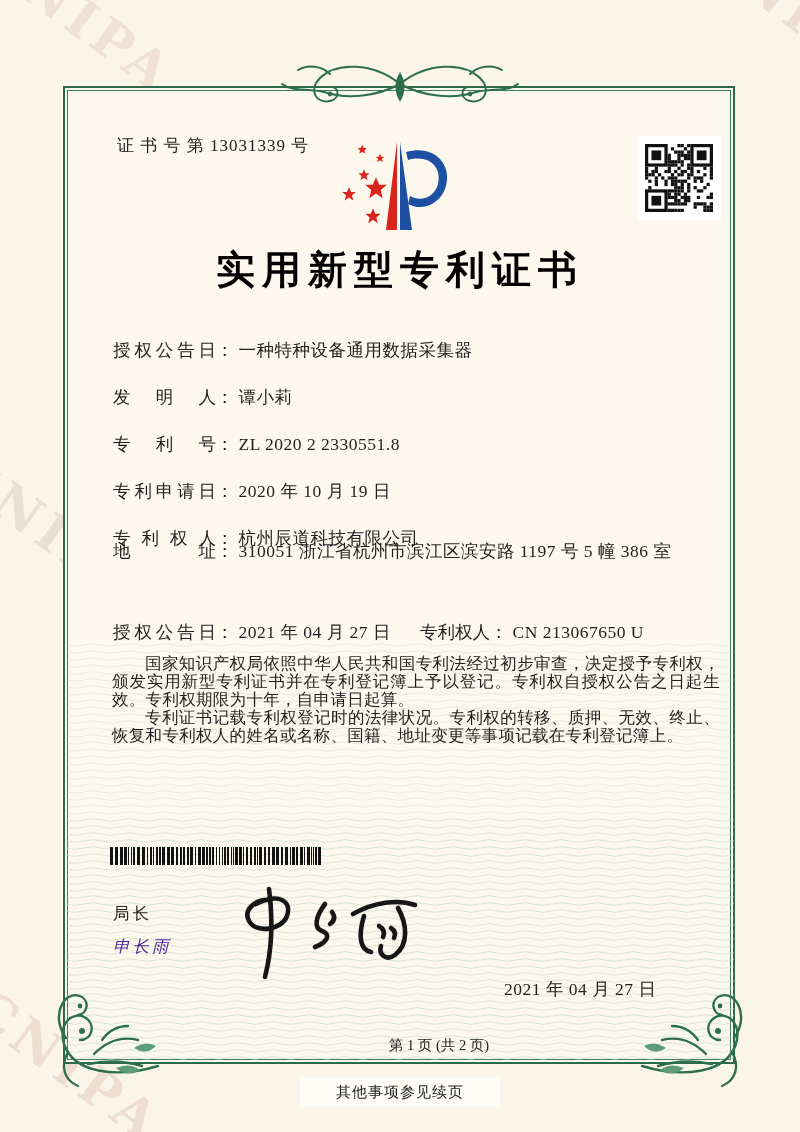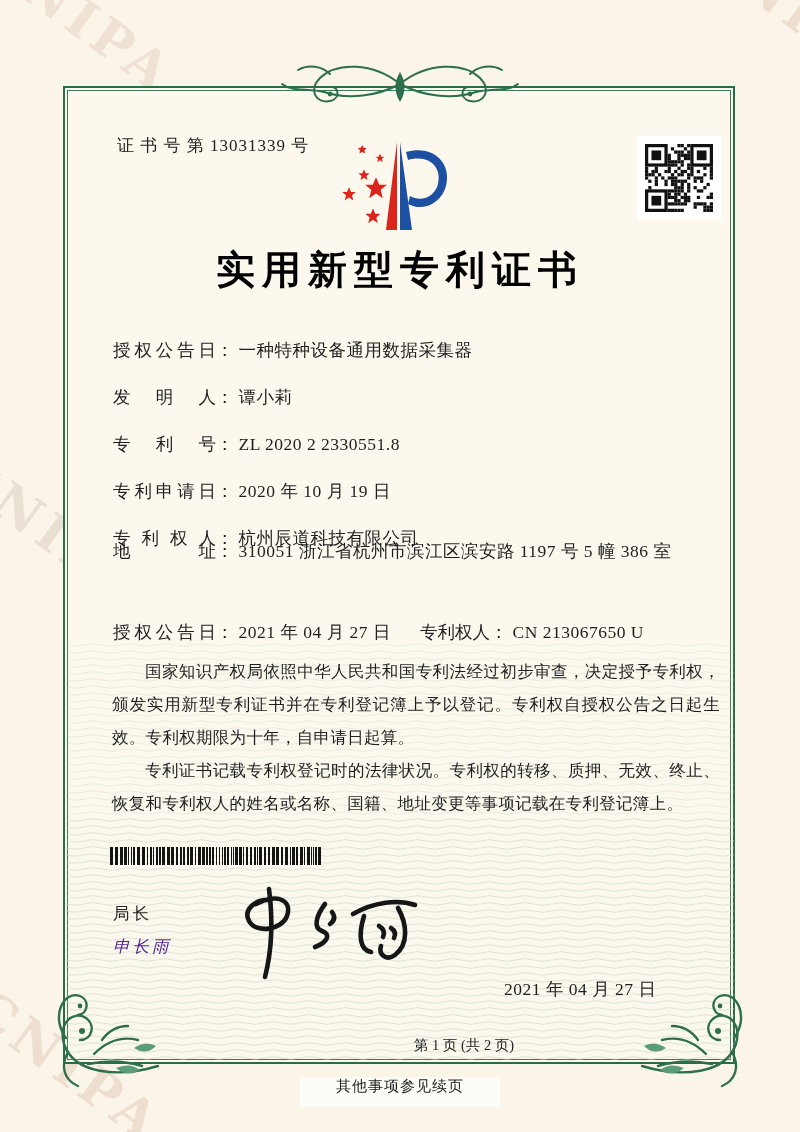--- a/index.html
+++ b/index.html
@@ -39,33 +39,33 @@
   }
   
   .frow{position:absolute;left:113px;width:610px;font-size:17.5px;white-space:nowrap;}
   .flabel{display:inline-block;width:103px;text-align:justify;text-align-last:justify;}
   .fcolon{display:inline-block;}
   .fvalue{margin-left:5px;letter-spacing:.5px;}
   .frow2b{position:absolute;left:307px;top:0;}
   
   .paras{position:absolute;left:112px;top:655px;width:608px;}
   .paras p{
-    margin:0;font-size:16.5px;line-height:33px;text-indent:2em;
+    margin:0;font-size:16.5px;line-height:18px;text-indent:2em;
     text-align:justify;letter-spacing:.3px;
   }
   
   .barcode{position:absolute;left:110px;top:847px;width:212px;height:18px;}
   .signer-title{position:absolute;left:113px;top:903px;font-family:"Liberation Sans","DejaVu Sans",sans-serif;font-size:16.5px;letter-spacing:3px;color:#222;}
   .signer-name{position:absolute;left:113px;top:936px;font-family:"Liberation Sans","DejaVu Sans",sans-serif;font-size:16.5px;letter-spacing:3px;color:#4c1d95;font-style:italic;}
   .signature{position:absolute;left:228px;top:884px;width:200px;height:96px;}
   .issue-date{position:absolute;left:504px;top:977px;font-size:17.5px;letter-spacing:.5px;}
-  .page-num{position:absolute;left:80px;top:1036px;width:672px;text-align:center;font-size:14.5px;color:#222;padding-left:48px;}
+  .page-num{position:absolute;left:55px;top:1036px;width:672px;text-align:center;font-size:14.5px;color:#222;padding-left:48px;}
   .cont-box{
     position:absolute;left:300px;top:1077px;width:200px;height:30px;background:#fefcf6;
-    display:flex;align-items:flex-start;justify-content:center;
+    display:flex;align-items:center;justify-content:center;
   }
   .cont-note{font-size:15px;letter-spacing:1px;color:#222;}
   
   .orn-top{position:absolute;left:278px;top:54px;width:244px;height:62px;}
   .orn-bl{position:absolute;left:38px;top:982px;width:140px;height:108px;}
   .orn-br{position:absolute;left:622px;top:982px;width:140px;height:108px;transform:scaleX(-1);}
 </style>
 </head>
 <body>
 

